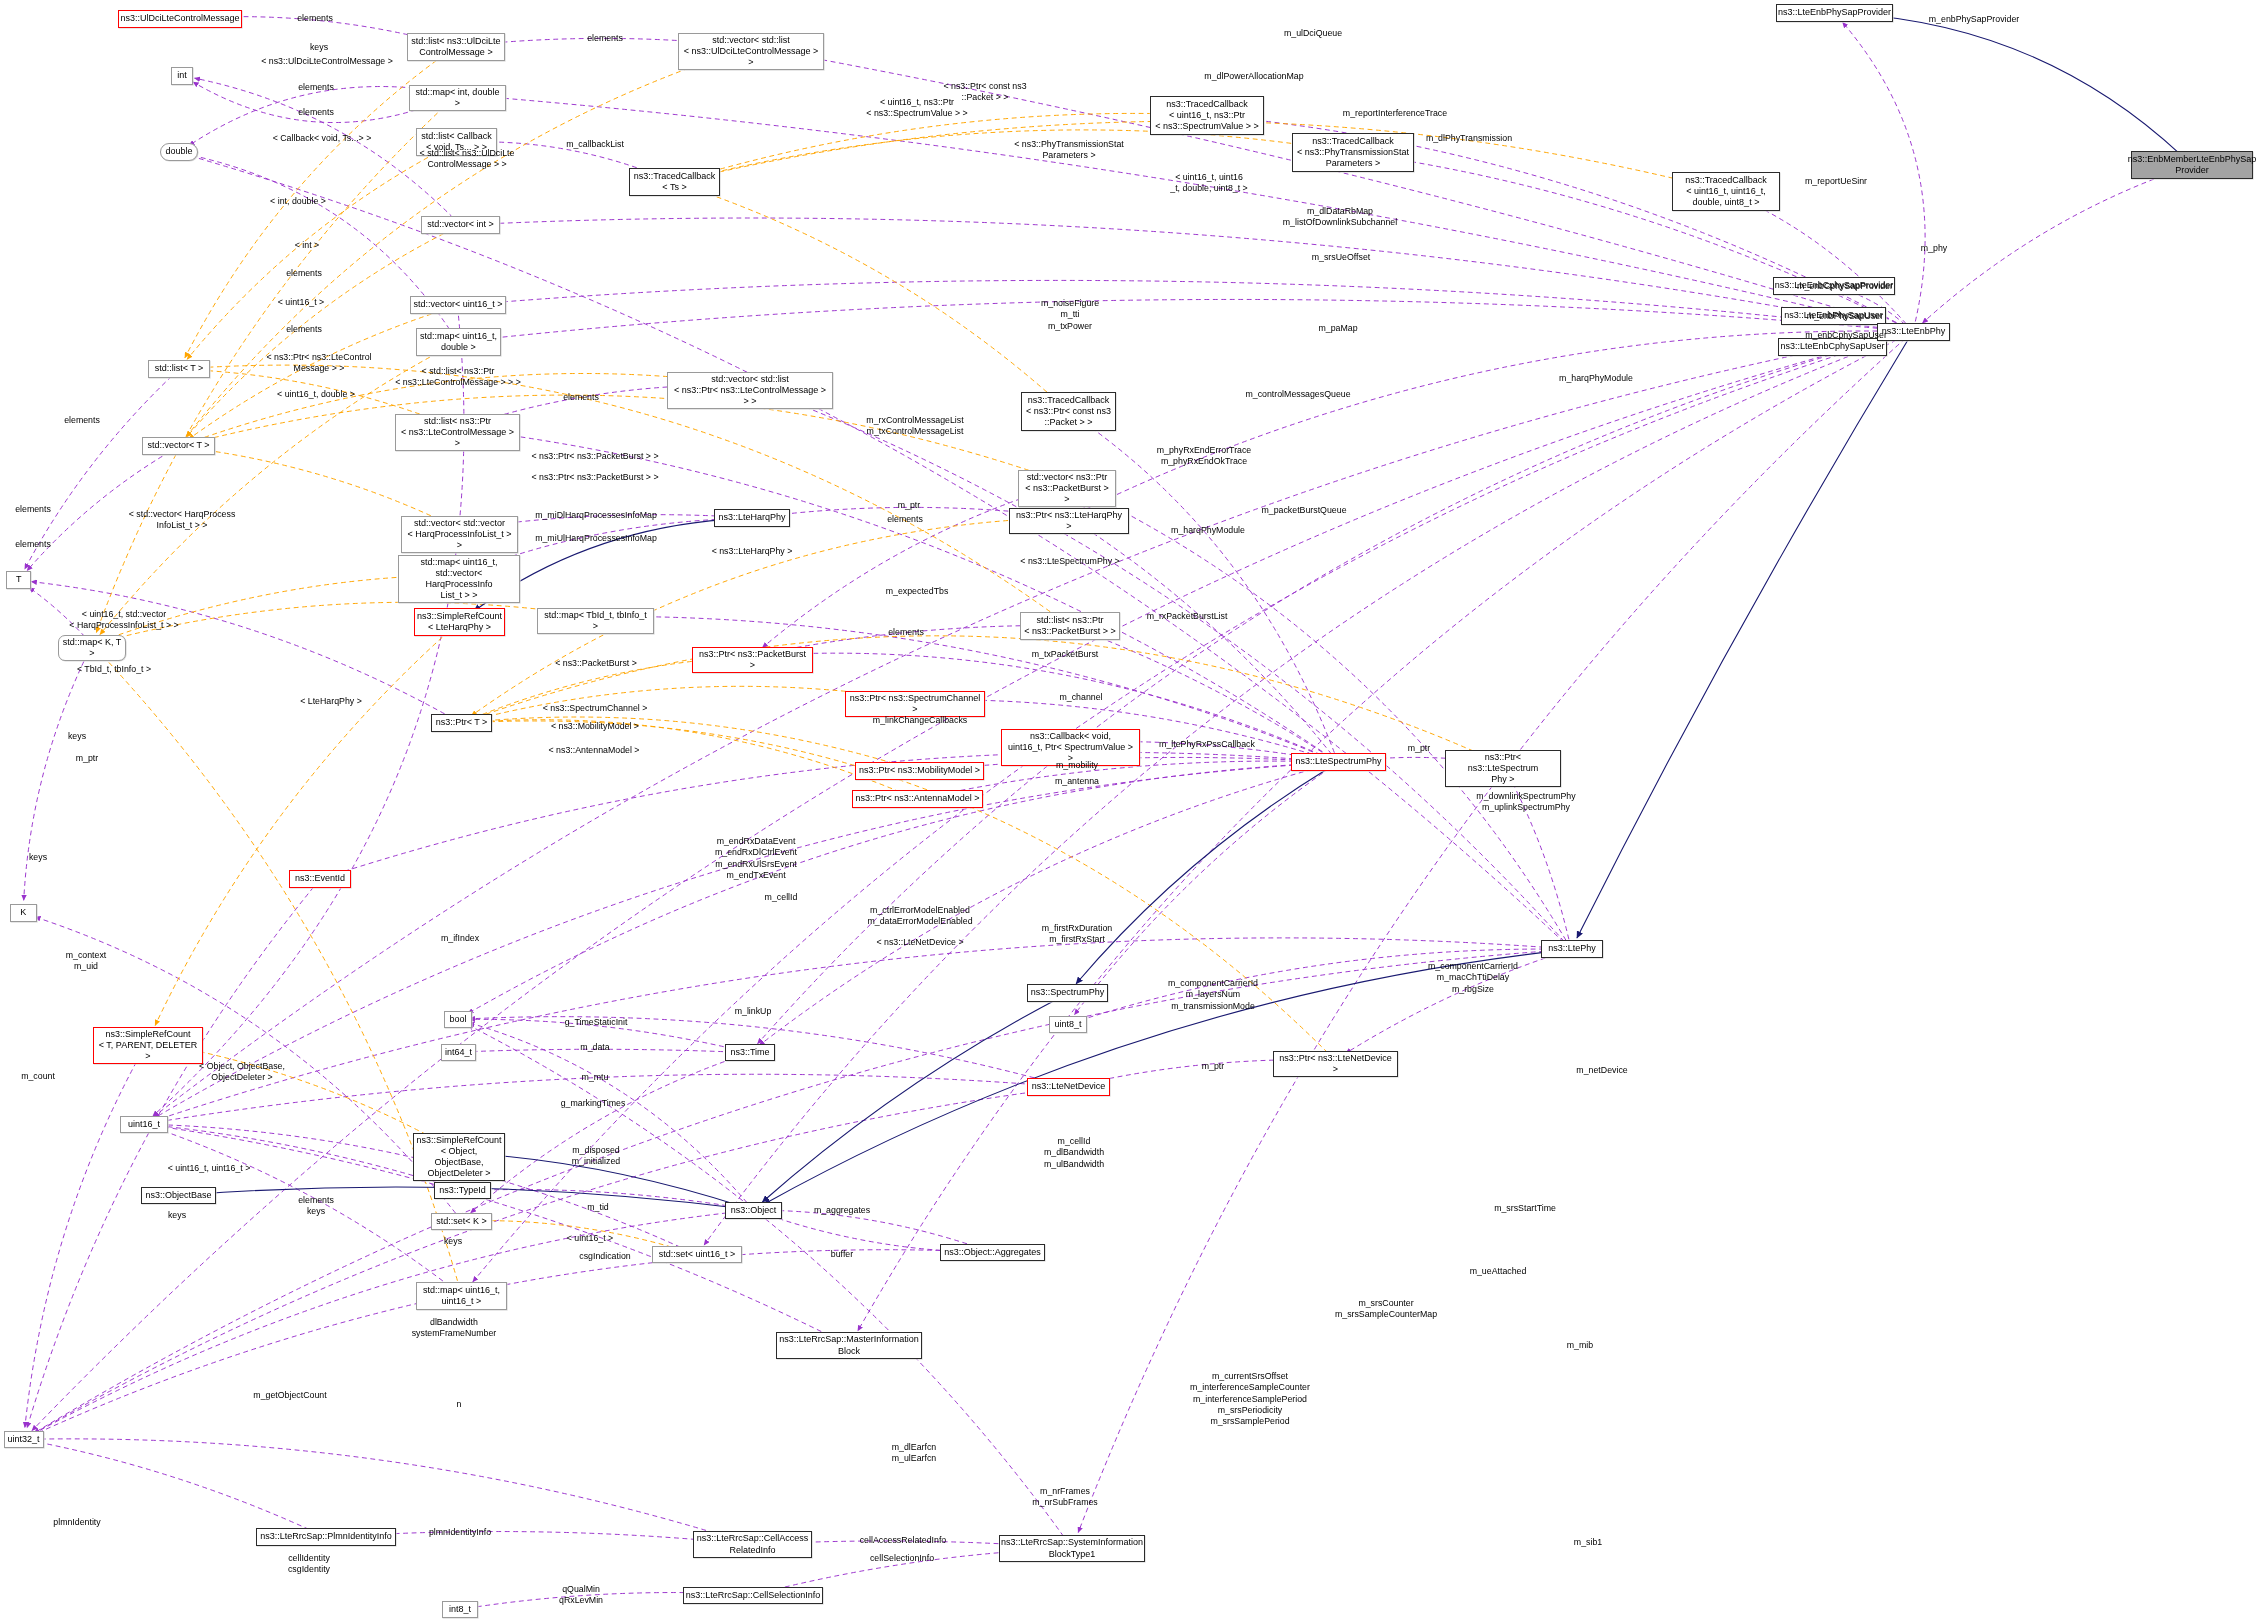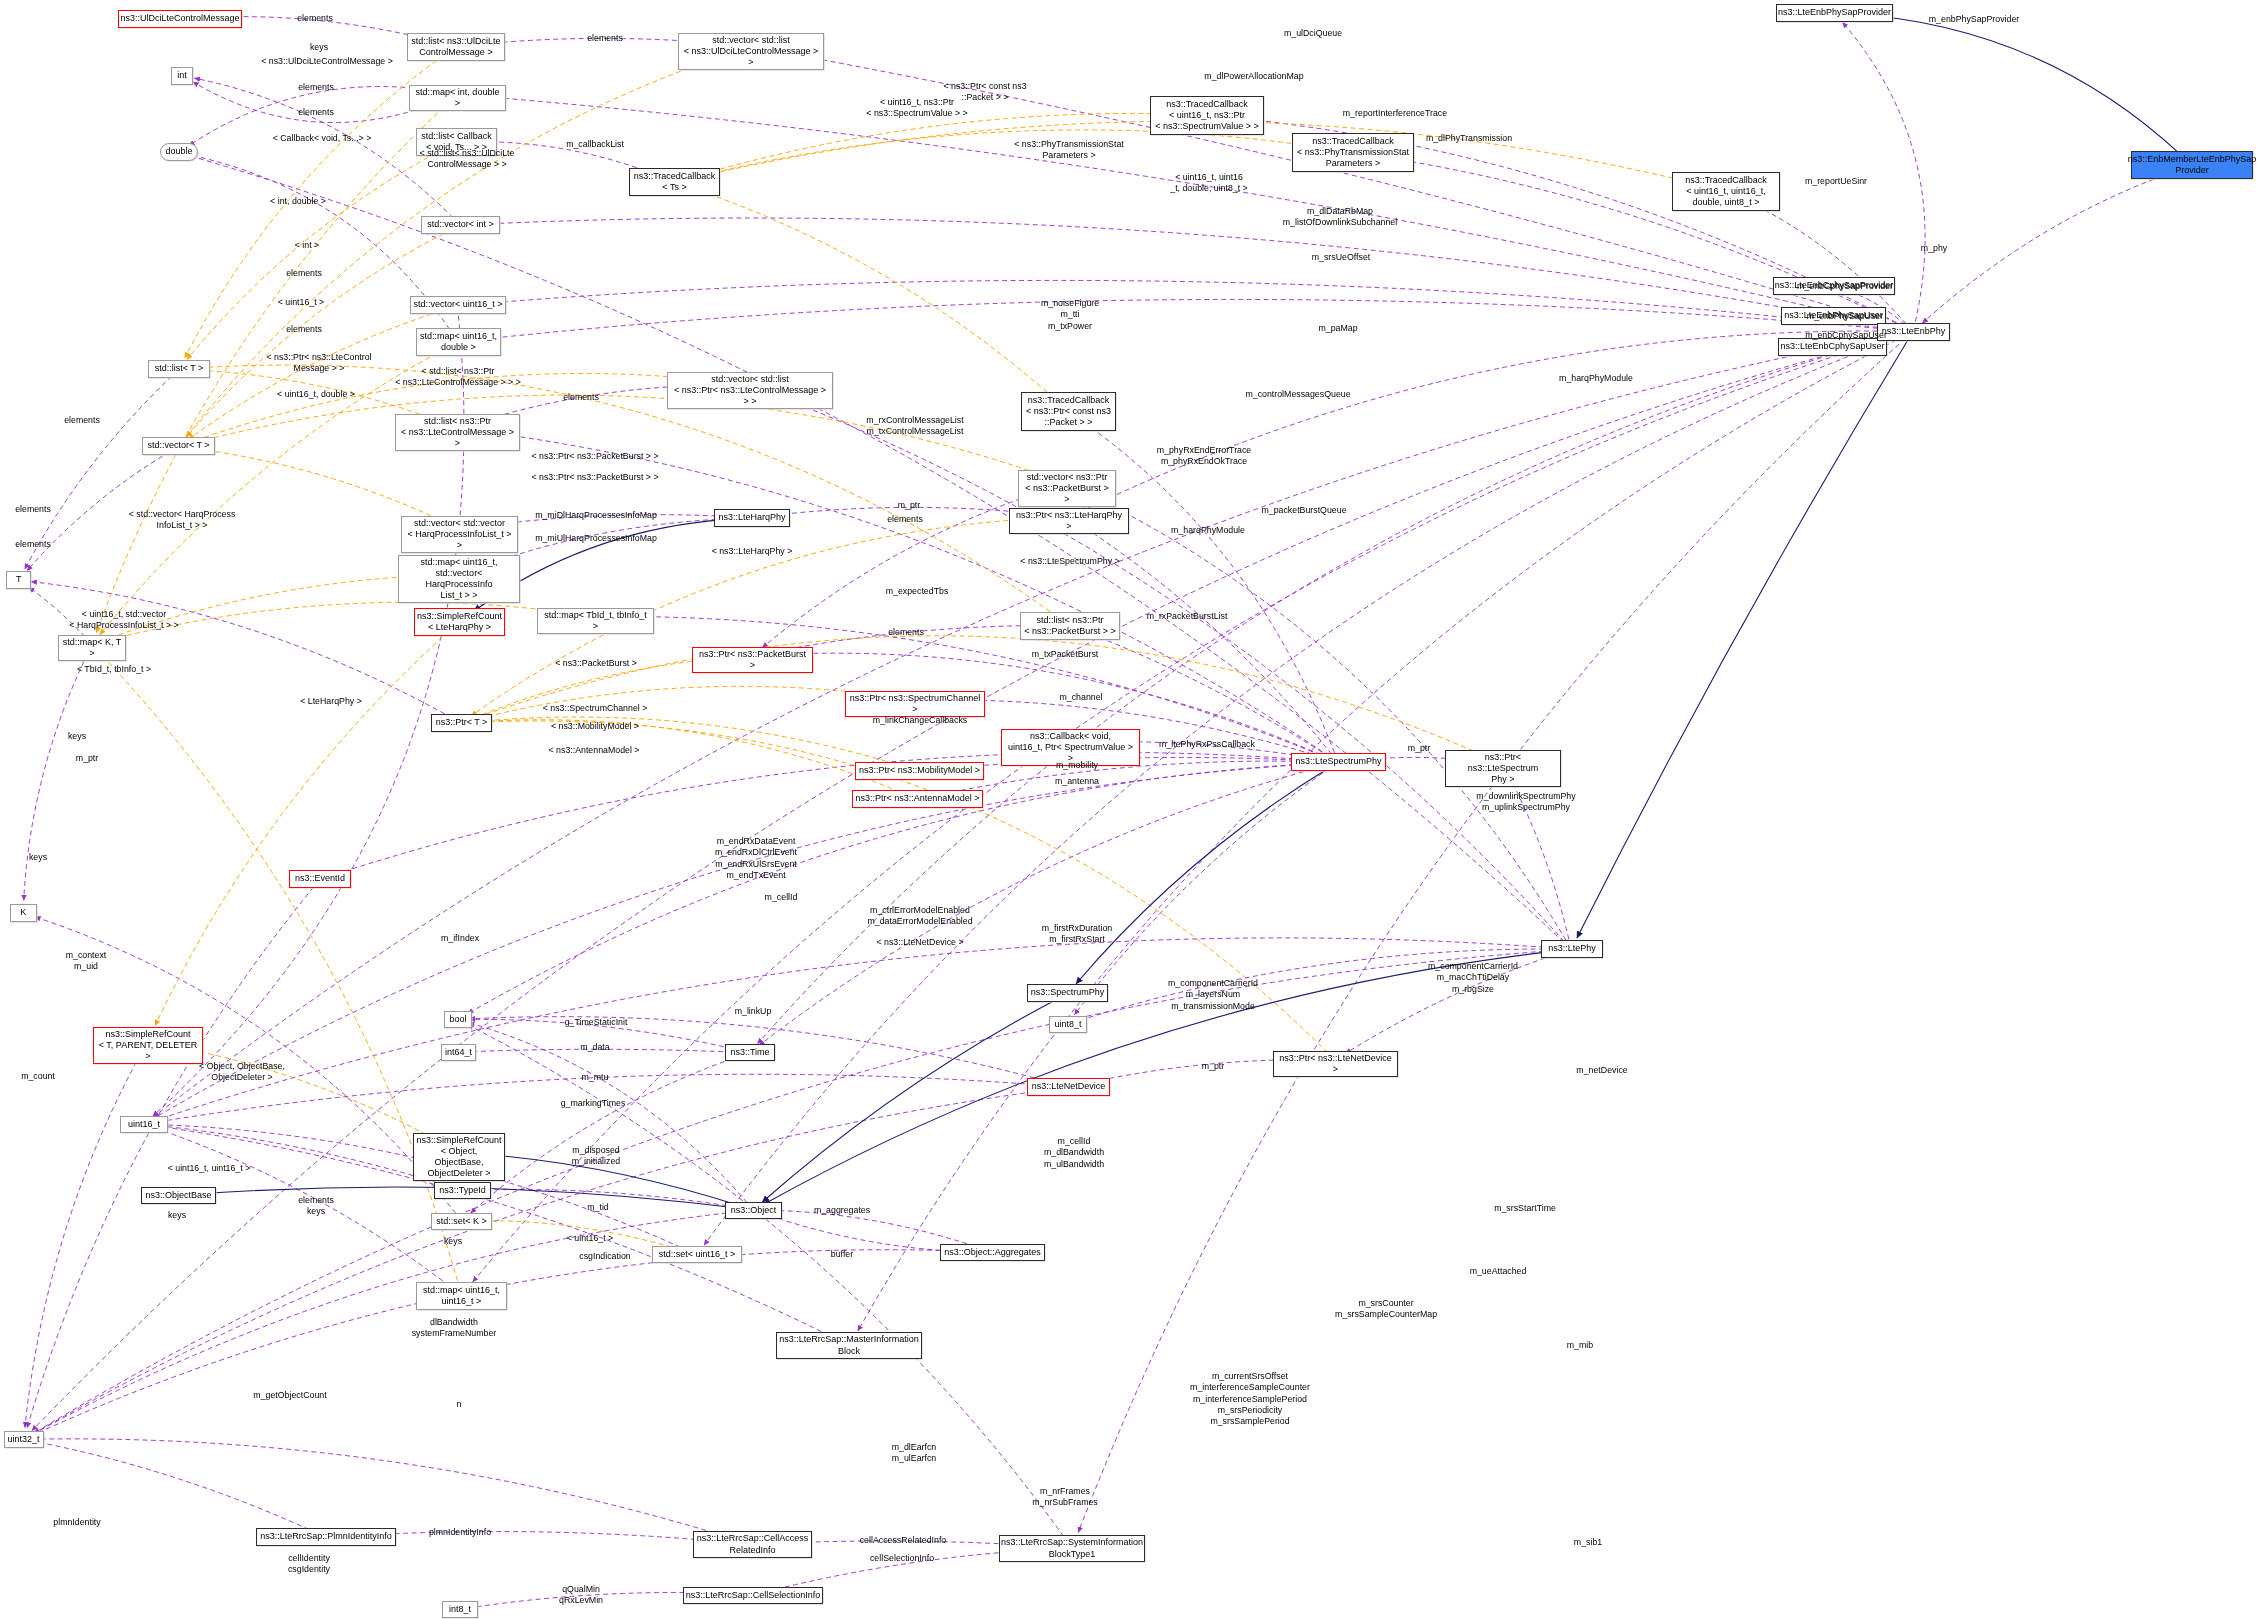--- a/index.html
+++ b/index.html
@@ -4,21 +4,21 @@
 <style>
   html,body{margin:0;padding:0;background:#ffffff;}
   #canvas{position:relative;width:2261px;height:1619px;background:#ffffff;overflow:hidden;
           font-family:"Liberation Sans",sans-serif;}
   svg#edges{position:absolute;left:0;top:0;width:2261px;height:1619px;}
   .node{position:absolute;display:flex;align-items:center;justify-content:center;text-align:center;
         background:#ffffff;border:0.6px solid #9a9a9a;color:#000;font-size:9px;line-height:1.25;
         white-space:pre-line;padding:0.6px 2.4px;box-sizing:border-box;box-shadow:0.6px 0.6px 0 #d8d8d8;}
   .node.ns3{border:0.9px solid #2b2b2b;}
   .node.red{border:1.2px solid #ff0000;}
-  .node.target{border:0.9px solid #2b2b2b;background:#3b82f6;}
+  .node.target{border:0.9px solid #2b2b2b;background:#a3a3a3;}
   .elabel{position:absolute;transform:translate(-50%,-50%);text-align:center;color:#000;
           font-size:8.8px;line-height:1.28;white-space:pre-line;pointer-events:none;}
 </style>
 </head>
 <body>
 
 <div id="canvas">
   <svg id="edges" viewBox="0 0 3737 2676" width="2261" height="1619">
     <defs>
       <marker id="arr-p" markerWidth="11" markerHeight="9" refX="9" refY="4.5" orient="auto" markerUnits="userSpaceOnUse">
@@ -238,21 +238,21 @@
       <div class="node plain" style="left: 441px; top: 1044px; width: 35px; min-height: 17px;">int64_t</div>
       <div class="node ns3" style="left: 725px; top: 1044px; width: 50px; min-height: 17px;">ns3::Time</div>
       <div class="node ns3" style="left: 413px; top: 1133px; width: 92px; min-height: 39px;">ns3::SimpleRefCount
 &lt; Object, ObjectBase,
 ObjectDeleter &gt;</div>
       <div class="node ns3" style="left: 434px; top: 1182px; width: 57px; min-height: 17px;">ns3::TypeId</div>
       <div class="node ns3" style="left: 725px; top: 1202px; width: 57px; min-height: 17px;">ns3::Object</div>
       <div class="node ns3" style="left: 141px; top: 1187px; width: 75px; min-height: 17px;">ns3::ObjectBase</div>
       <div class="node plain" style="left: 6px; top: 571px; width: 25.4px; min-height: 18px;">T</div>
       <div class="node plain" style="left: 9.7px; top: 904px; width: 27px; min-height: 18px;">K</div>
-      <div class="node plain" style="left: 58px; top: 635px; width: 68px; min-height: 18px;">std::map&lt; K, T &gt;</div>
+      <div class="node plain" style="left: 58px; top: 635px; width: 68px; min-height: 18px; border-radius: 7px;">std::map&lt; K, T &gt;</div>
       <div class="node plain" style="left: 120px; top: 1116px; width: 48px; min-height: 17px;">uint16_t</div>
       <div class="node plain" style="left: 3.6px; top: 1431px; width: 40px; min-height: 17px;">uint32_t</div>
       <div class="node plain" style="left: 431px; top: 1213px; width: 61px; min-height: 17px;">std::set&lt; K &gt;</div>
       <div class="node plain" style="left: 652px; top: 1246px; width: 90px; min-height: 17px;">std::set&lt; uint16_t &gt;</div>
       <div class="node plain" style="left: 416px; top: 1282px; width: 91px; min-height: 28px;">std::map&lt; uint16_t,
 uint16_t &gt;</div>
       <div class="node ns3" style="left: 940px; top: 1244px; width: 105px; min-height: 17px;">ns3::Object::Aggregates</div>
       <div class="node ns3" style="left: 776px; top: 1332px; width: 146px; min-height: 27px;">ns3::LteRrcSap::MasterInformation
 Block</div>
       <div class="node ns3" style="left: 256px; top: 1528px; width: 140px; min-height: 18px;">ns3::LteRrcSap::PlmnIdentityInfo</div>

